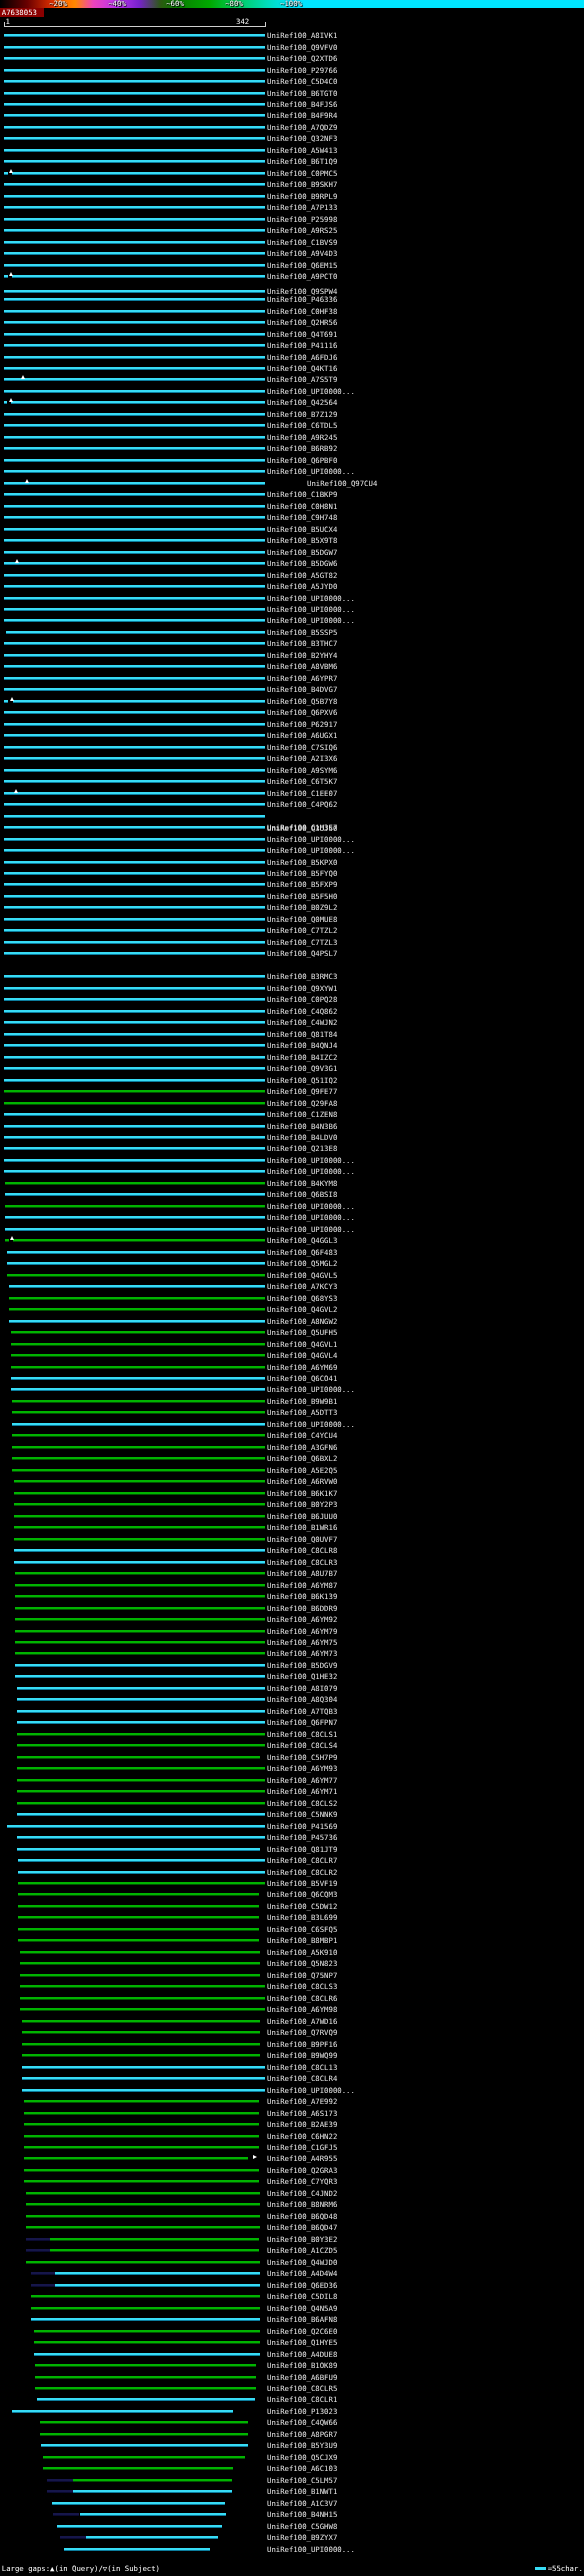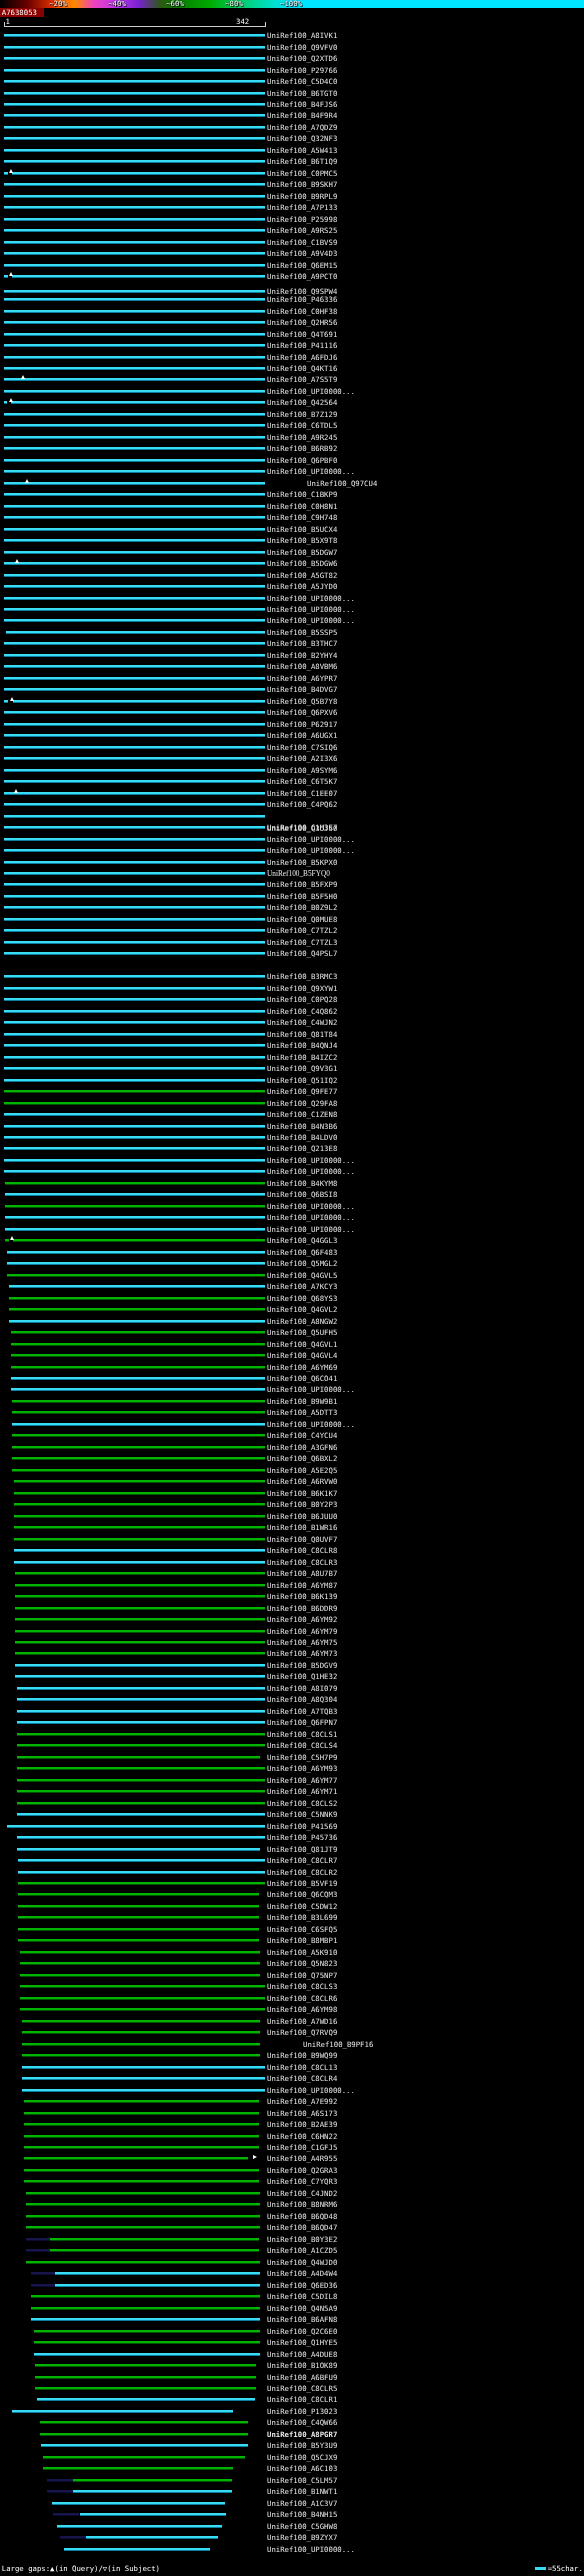--- a/index.html
+++ b/index.html
@@ -366,21 +366,21 @@
       <span class="hlabel" style="color: rgb(232, 232, 232);">UniRef100_UPI0000...</span>
     </div>
     <div class="hit-row" style="top: 845px;">
       <div class="bar" style="left: 3.7px; width: 261px; background: rgb(56, 220, 245); border-bottom: 0.9px solid rgb(12, 124, 156);"></div>
       <span class="hlabel" style="color: rgb(232, 232, 232);">UniRef100_UPI0000...</span>
     </div>
     <div class="hit-row" style="top: 857px;">
       <div class="bar" style="left: 3.7px; width: 261px; background: rgb(56, 220, 245); border-bottom: 0.9px solid rgb(12, 124, 156);"></div>
       <span class="hlabel" style="color: rgb(232, 232, 232);">UniRef100_B5KPX0</span>
     </div>
-    <div class="hit-row" style="top: 868px; font-family: Liberation Serif, serif;">
+    <div class="hit-row" style="top: 868px;">
       <div class="bar" style="left: 3.7px; width: 261px; background: rgb(56, 220, 245); border-bottom: 0.9px solid rgb(12, 124, 156);"></div>
       <span class="hlabel" style="color: rgb(232, 232, 232);">UniRef100_B5FYQ0</span>
     </div>
     <div class="hit-row" style="top: 879px;">
       <div class="bar" style="left: 3.7px; width: 261px; background: rgb(56, 220, 245); border-bottom: 0.9px solid rgb(12, 124, 156);"></div>
       <span class="hlabel" style="color: rgb(232, 232, 232);">UniRef100_B5FXP9</span>
     </div>
     <div class="hit-row" style="top: 891px;">
       <div class="bar" style="left: 3.7px; width: 261px; background: rgb(56, 220, 245); border-bottom: 0.9px solid rgb(12, 124, 156);"></div>
       <span class="hlabel" style="color: rgb(232, 232, 232);">UniRef100_B5F5H0</span>
@@ -774,21 +774,21 @@
     <div class="hit-row" style="top: 2016px;">
       <div class="bar" style="left: 22px; width: 238px; background: rgb(0, 180, 0); border-bottom: 0.9px solid rgb(0, 82, 0);"></div>
       <span class="hlabel" style="color: rgb(232, 232, 232);">UniRef100_A7WD16</span>
     </div>
     <div class="hit-row" style="top: 2027px;">
       <div class="bar" style="left: 22px; width: 238px; background: rgb(0, 180, 0); border-bottom: 0.9px solid rgb(0, 82, 0);"></div>
       <span class="hlabel" style="color: rgb(232, 232, 232);">UniRef100_Q7RVQ9</span>
     </div>
     <div class="hit-row" style="top: 2039px;">
       <div class="bar" style="left: 22px; width: 238px; background: rgb(0, 180, 0); border-bottom: 0.9px solid rgb(0, 82, 0);"></div>
-      <span class="hlabel" style="color: rgb(232, 232, 232); margin-left: 36px;">UniRef100_B9PF16</span>
+      <span class="hlabel" style="color: rgb(232, 232, 232);">UniRef100_B9PF16</span>
     </div>
     <div class="hit-row" style="top: 2050px;">
       <div class="bar" style="left: 22px; width: 238px; background: rgb(0, 180, 0); border-bottom: 0.9px solid rgb(0, 82, 0);"></div>
       <span class="hlabel" style="color: rgb(232, 232, 232);">UniRef100_B9WQ99</span>
     </div>
     <div class="hit-row" style="top: 2062px;">
       <div class="bar" style="left: 22px; width: 243px; background: rgb(56, 220, 245); border-bottom: 0.9px solid rgb(12, 124, 156);"></div>
       <span class="hlabel" style="color: rgb(232, 232, 232);">UniRef100_C8CL13</span>
     </div>
     <div class="hit-row" style="top: 2073px;">
@@ -913,21 +913,21 @@
       <span class="hlabel" style="color: rgb(232, 232, 232);">UniRef100_C8CLR1</span>
     </div>
     <div class="hit-row" style="top: 2406px;">
       <div class="bar" style="left: 12px; width: 221px; background: rgb(56, 220, 245); border-bottom: 0.9px solid rgb(12, 124, 156);"></div>
       <span class="hlabel" style="color: rgb(232, 232, 232);">UniRef100_P13023</span>
     </div>
     <div class="hit-row" style="top: 2417px;">
       <div class="bar" style="left: 40px; width: 208px; background: rgb(0, 180, 0); border-bottom: 0.9px solid rgb(0, 82, 0);"></div>
       <span class="hlabel" style="color: rgb(232, 232, 232);">UniRef100_C4QW66</span>
     </div>
-    <div class="hit-row" style="top: 2429px; font-weight: bold;">
+    <div class="hit-row" style="top: 2429px;">
       <div class="bar" style="left: 40px; width: 208px; background: rgb(0, 180, 0); border-bottom: 0.9px solid rgb(0, 82, 0);"></div>
       <span class="hlabel" style="color: rgb(232, 232, 232);">UniRef100_A8PGR7</span>
     </div>
     <div class="hit-row" style="top: 2440px;">
       <div class="bar" style="left: 41px; width: 207px; background: rgb(56, 220, 245); border-bottom: 0.9px solid rgb(12, 124, 156);"></div>
       <span class="hlabel" style="color: rgb(232, 232, 232);">UniRef100_B5Y3U9</span>
     </div>
     <div class="hit-row" style="top: 2452px;">
       <div class="bar" style="left: 43px; width: 202px; background: rgb(0, 180, 0); border-bottom: 0.9px solid rgb(0, 82, 0);"></div>
       <span class="hlabel" style="color: rgb(232, 232, 232);">UniRef100_Q5CJX9</span>

